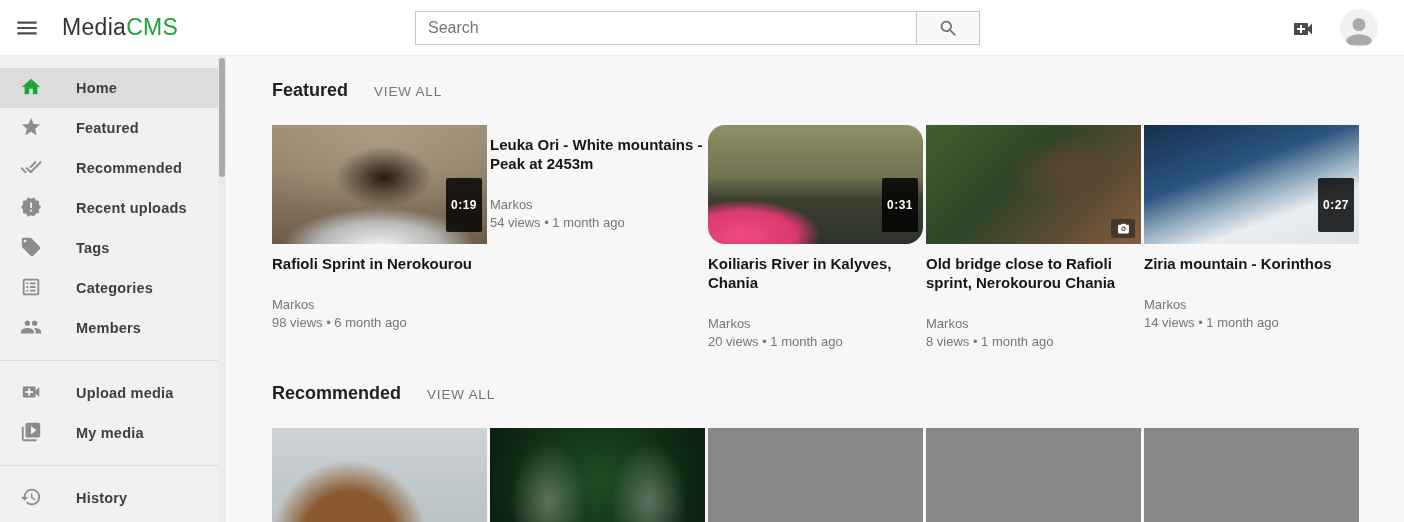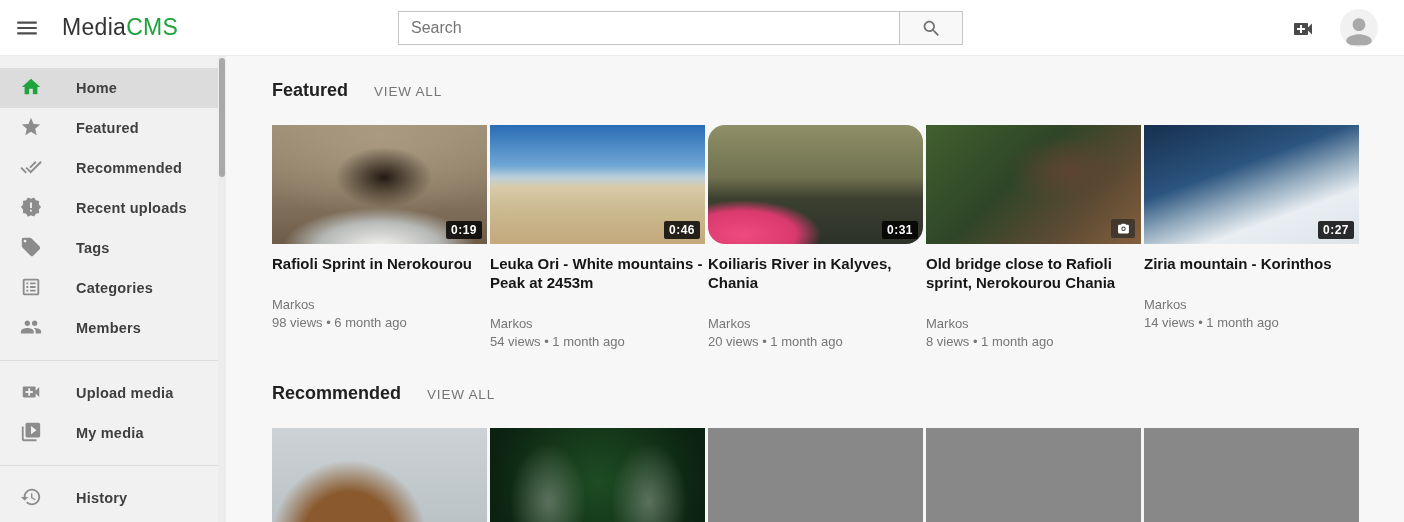--- a/index.html
+++ b/index.html
@@ -6,21 +6,21 @@
   html,body { width:1404px; height:522px; overflow:hidden; }
   body { font-family:"Liberation Sans", sans-serif; background:#f7f7f7; position:relative; }
 
   
   .header { position:absolute; left:0; top:0; width:1404px; height:56px; background:#ffffff;
             border-bottom:1px solid #ececec; z-index:10; }
   .hamburger { position:absolute; left:14px; top:15px; width:26px; height:26px; cursor:pointer; }
   .hamburger svg { width:26px; height:26px; fill:#4d4d4d; }
   .logo { position:absolute; left:62px; top:14px; font-size:23px; letter-spacing:.3px; color:#333; cursor:pointer; }
   .logo .green { color:#1fa33c; }
-  .searchbar { position:absolute; left:398px; top:11px; height:30px; display:flex;justify-content:flex-end; }
+  .searchbar { position:absolute; left:415px; top:11px; height:30px; display:flex;justify-content:flex-end; }
   .searchbar input { width:501px; height:34px; border:1px solid #c6c6c6; border-right:none;
                      padding:0 12px; font-size:16px; color:#333; background:#fff; outline:none;
                      font-family:"Liberation Sans", sans-serif; }
   .searchbar input::placeholder { color:#757575; }
   .search-btn { width:64px; height:34px; background:#f8f8f8; border:1px solid #c6c6c6;
                 display:flex; align-items:center; justify-content:center; cursor:pointer; }
   .search-btn svg { width:21px; height:21px; fill:#737373; }
   .upload-top { position:absolute; left:1291px; top:17px; width:24px; height:24px; cursor:pointer; }
   .upload-top svg { width:24px; height:24px; fill:#4a4a4a; }
   .avatar { position:absolute; left:1340px; top:9px; width:38px; height:38px; border-radius:50%;
@@ -45,22 +45,22 @@
   .main { position:absolute; left:226px; top:56px; right:0; bottom:0; background:#f7f7f7; overflow:hidden; }
   .section { position:absolute; left:46px; }
   .sec-featured { top:24px; }
   .sec-recommended { top:327px; }
   .sec-head { display:flex; align-items:baseline; }
   .sec-title { font-size:18px; font-weight:700; color:#212121; }
   .view-all { font-size:13.5px; color:#757575; letter-spacing:.8px; margin-left:26px; cursor:pointer; }
   .cards { display:flex; margin-top:24px; }
   .card { width:215px; margin-right:3px; }
   .thumb { position:relative; width:215px; height:119px; cursor:pointer; background:#888; }
-  .dur { position:absolute; right:5px; bottom:5px; background:rgba(0,0,0,.82); color:#fff;
-         font-size:12px; font-weight:700; padding:2px 5px; border-radius:2px; letter-spacing:.5px; }
+  .dur { position:absolute; right:5px; bottom:12px; background:rgba(0,0,0,.82); color:#fff;
+         font-size:12px; font-weight:700; padding:20px 5px; border-radius:2px; letter-spacing:.5px; }
   .imgbadge { position:absolute; right:6px; bottom:6px; background:rgba(40,40,40,.65); border-radius:2px;
               width:24px; height:19px; display:flex; align-items:center; justify-content:center; }
   .imgbadge svg { width:13px; height:13px; }
   .card .title { margin-top:10px; font-size:15px; font-weight:700; color:#161616; line-height:19px; cursor:pointer; }
   .card .author { margin-top:24px; font-size:13px; color:#767676; cursor:pointer; }
   .card .meta { margin-top:3px; font-size:13px; color:#767676; }
 
   
   .t-f1 { background:
       radial-gradient(ellipse 62% 45% at 50% 102%, rgba(255,255,255,.92), rgba(205,214,218,.75) 45%, rgba(205,214,218,0) 72%),
@@ -210,23 +210,20 @@
     <div class="cards">
       <div class="card">
         <div class="thumb t-f1">
           <span class="dur">0:19</span>
         </div>
         <div class="title">Rafioli Sprint in Nerokourou</div>
         <div class="author">Markos</div>
         <div class="meta">98 views • 6 month ago</div>
       </div>
       <div class="card">
-        <div class="thumb t-f2">
-          <span class="dur">0:46</span>
-        </div>
         <div class="title">Leuka Ori - White mountains - Peak at 2453m</div>
         <div class="author">Markos</div>
         <div class="meta">54 views • 1 month ago</div>
       </div>
       <div class="card">
         <div class="thumb t-f3">
           <span class="dur">0:31</span>
         </div>
         <div class="title">Koiliaris River in Kalyves, Chania</div>
         <div class="author">Markos</div>

